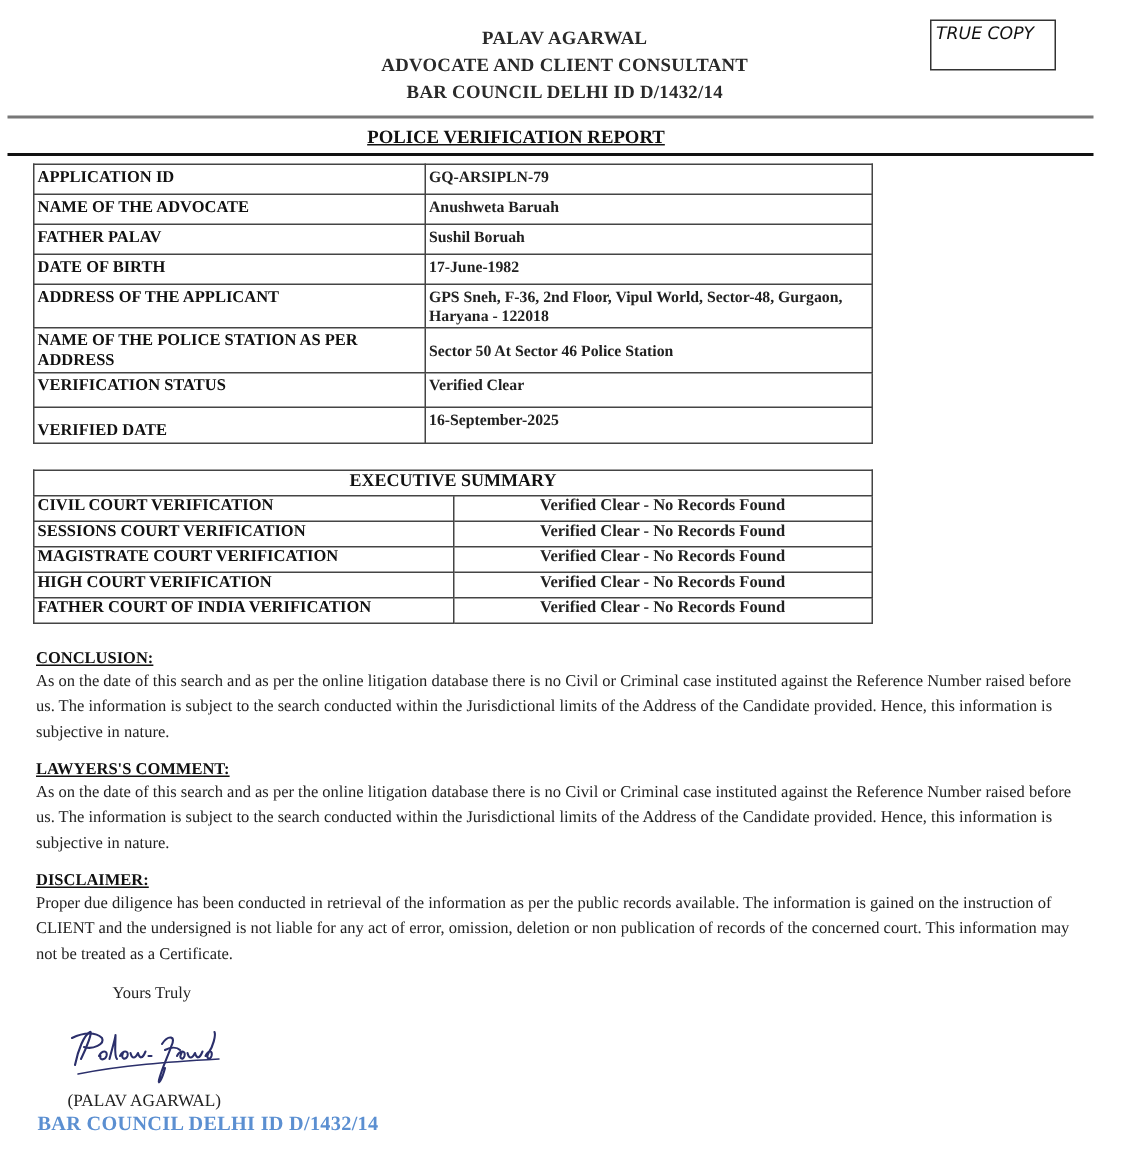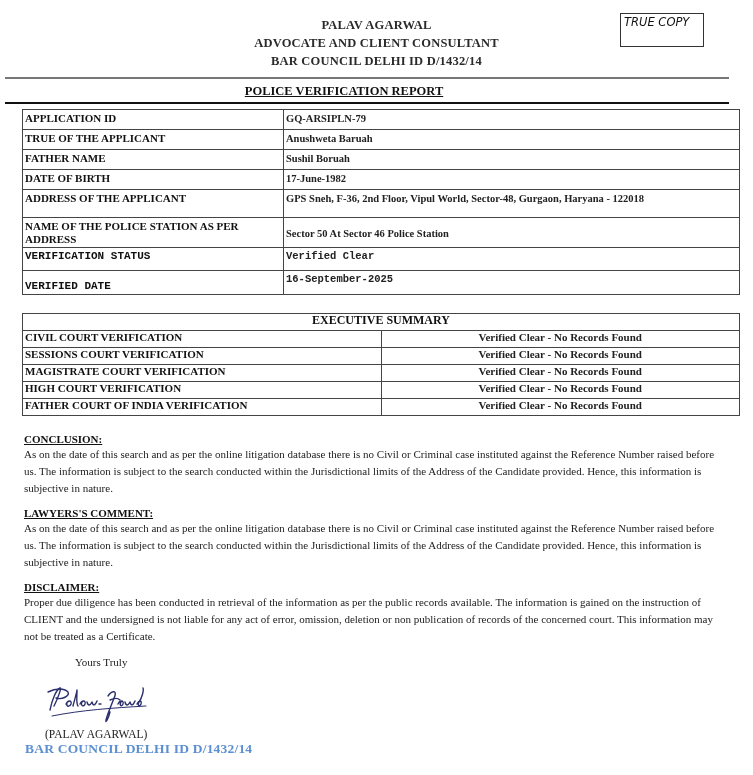--- a/index.html
+++ b/index.html
@@ -22,36 +22,36 @@
       font-size: 11.5px; line-height: 16px; padding-left: 3px; color: #111;
     }
     .hr1 { left: 5px; top: 77px; width: 724px; height: 2px; background: #777; }
     .report-title {
       left: 0; width: 688px; top: 84px; text-align: center;
       font-weight: bold; font-size: 12.5px; text-decoration: underline; color: #111;
     }
     .hr2 { left: 5px; top: 102px; width: 724px; height: 2px; background: #111; }
 
     table.grid {
-      position: absolute; left: 22px; width: 718px;
+      position: absolute; left: 22px; width: 560px;
       border-collapse: collapse; table-layout: fixed;
       font-size: 11px;
     }
     table.grid td {
       border: 1.5px solid #444; padding: 0 2px; vertical-align: top;
       line-height: 13px;
     }
     table.grid td.label { font-weight: bold; width: 256px; color: #111; }
     table.grid td.value { font-weight: bold; font-size: 10.5px; color: #222; }
     .info { top: 109px; }
     .info tr td { height: 17px; padding-top: 2px; }
     .info tr.tall td { height: 25px; }
     .info tr.station td { height: 27px; }
     .info tr.station td.value { vertical-align: middle; }
-    .info tr.status td { height: 20px; font-family: Liberation Mono, monospace; }
+    .info tr.status td { height: 20px; }
     .info tr.vdate td.label { vertical-align: bottom; padding-bottom: 1px; }
 
     .summary { top: 313px; }
     .summary td { height: 16px; padding-top: 1px; }
     .summary td.head { text-align: center; font-weight: bold; font-size: 12px; }
     .summary td.result { text-align: center; font-weight: bold; font-size: 11px; color: #222; }
 
     .section {
       left: 24px; width: 700px; font-size: 11px; line-height: 17px; color: #222;
     }
@@ -83,25 +83,25 @@
 <div class="abs report-title">POLICE VERIFICATION REPORT</div>
 <div class="abs hr2"></div>
 
 <table class="grid info">
   <tbody>
       <tr>
     <td class="label">APPLICATION ID</td>
     <td class="value">GQ-ARSIPLN-79</td>
   </tr>
   <tr>
-    <td class="label">TRUE OF THE APPLICANT</td>
+    <td class="label">NAME OF THE ADVOCATE</td>
     <td class="value">Anushweta Baruah</td>
   </tr>
   <tr>
-    <td class="label">FATHER NAME</td>
+    <td class="label">FATHER PALAV</td>
     <td class="value">Sushil Boruah</td>
   </tr>
   <tr>
     <td class="label">DATE OF BIRTH</td>
     <td class="value">17-June-1982</td>
   </tr>
   <tr class="tall">
     <td class="label">ADDRESS OF THE APPLICANT</td>
     <td class="value">GPS Sneh, F-36, 2nd Floor, Vipul World, Sector-48, Gurgaon, Haryana - 122018</td>
   </tr>

